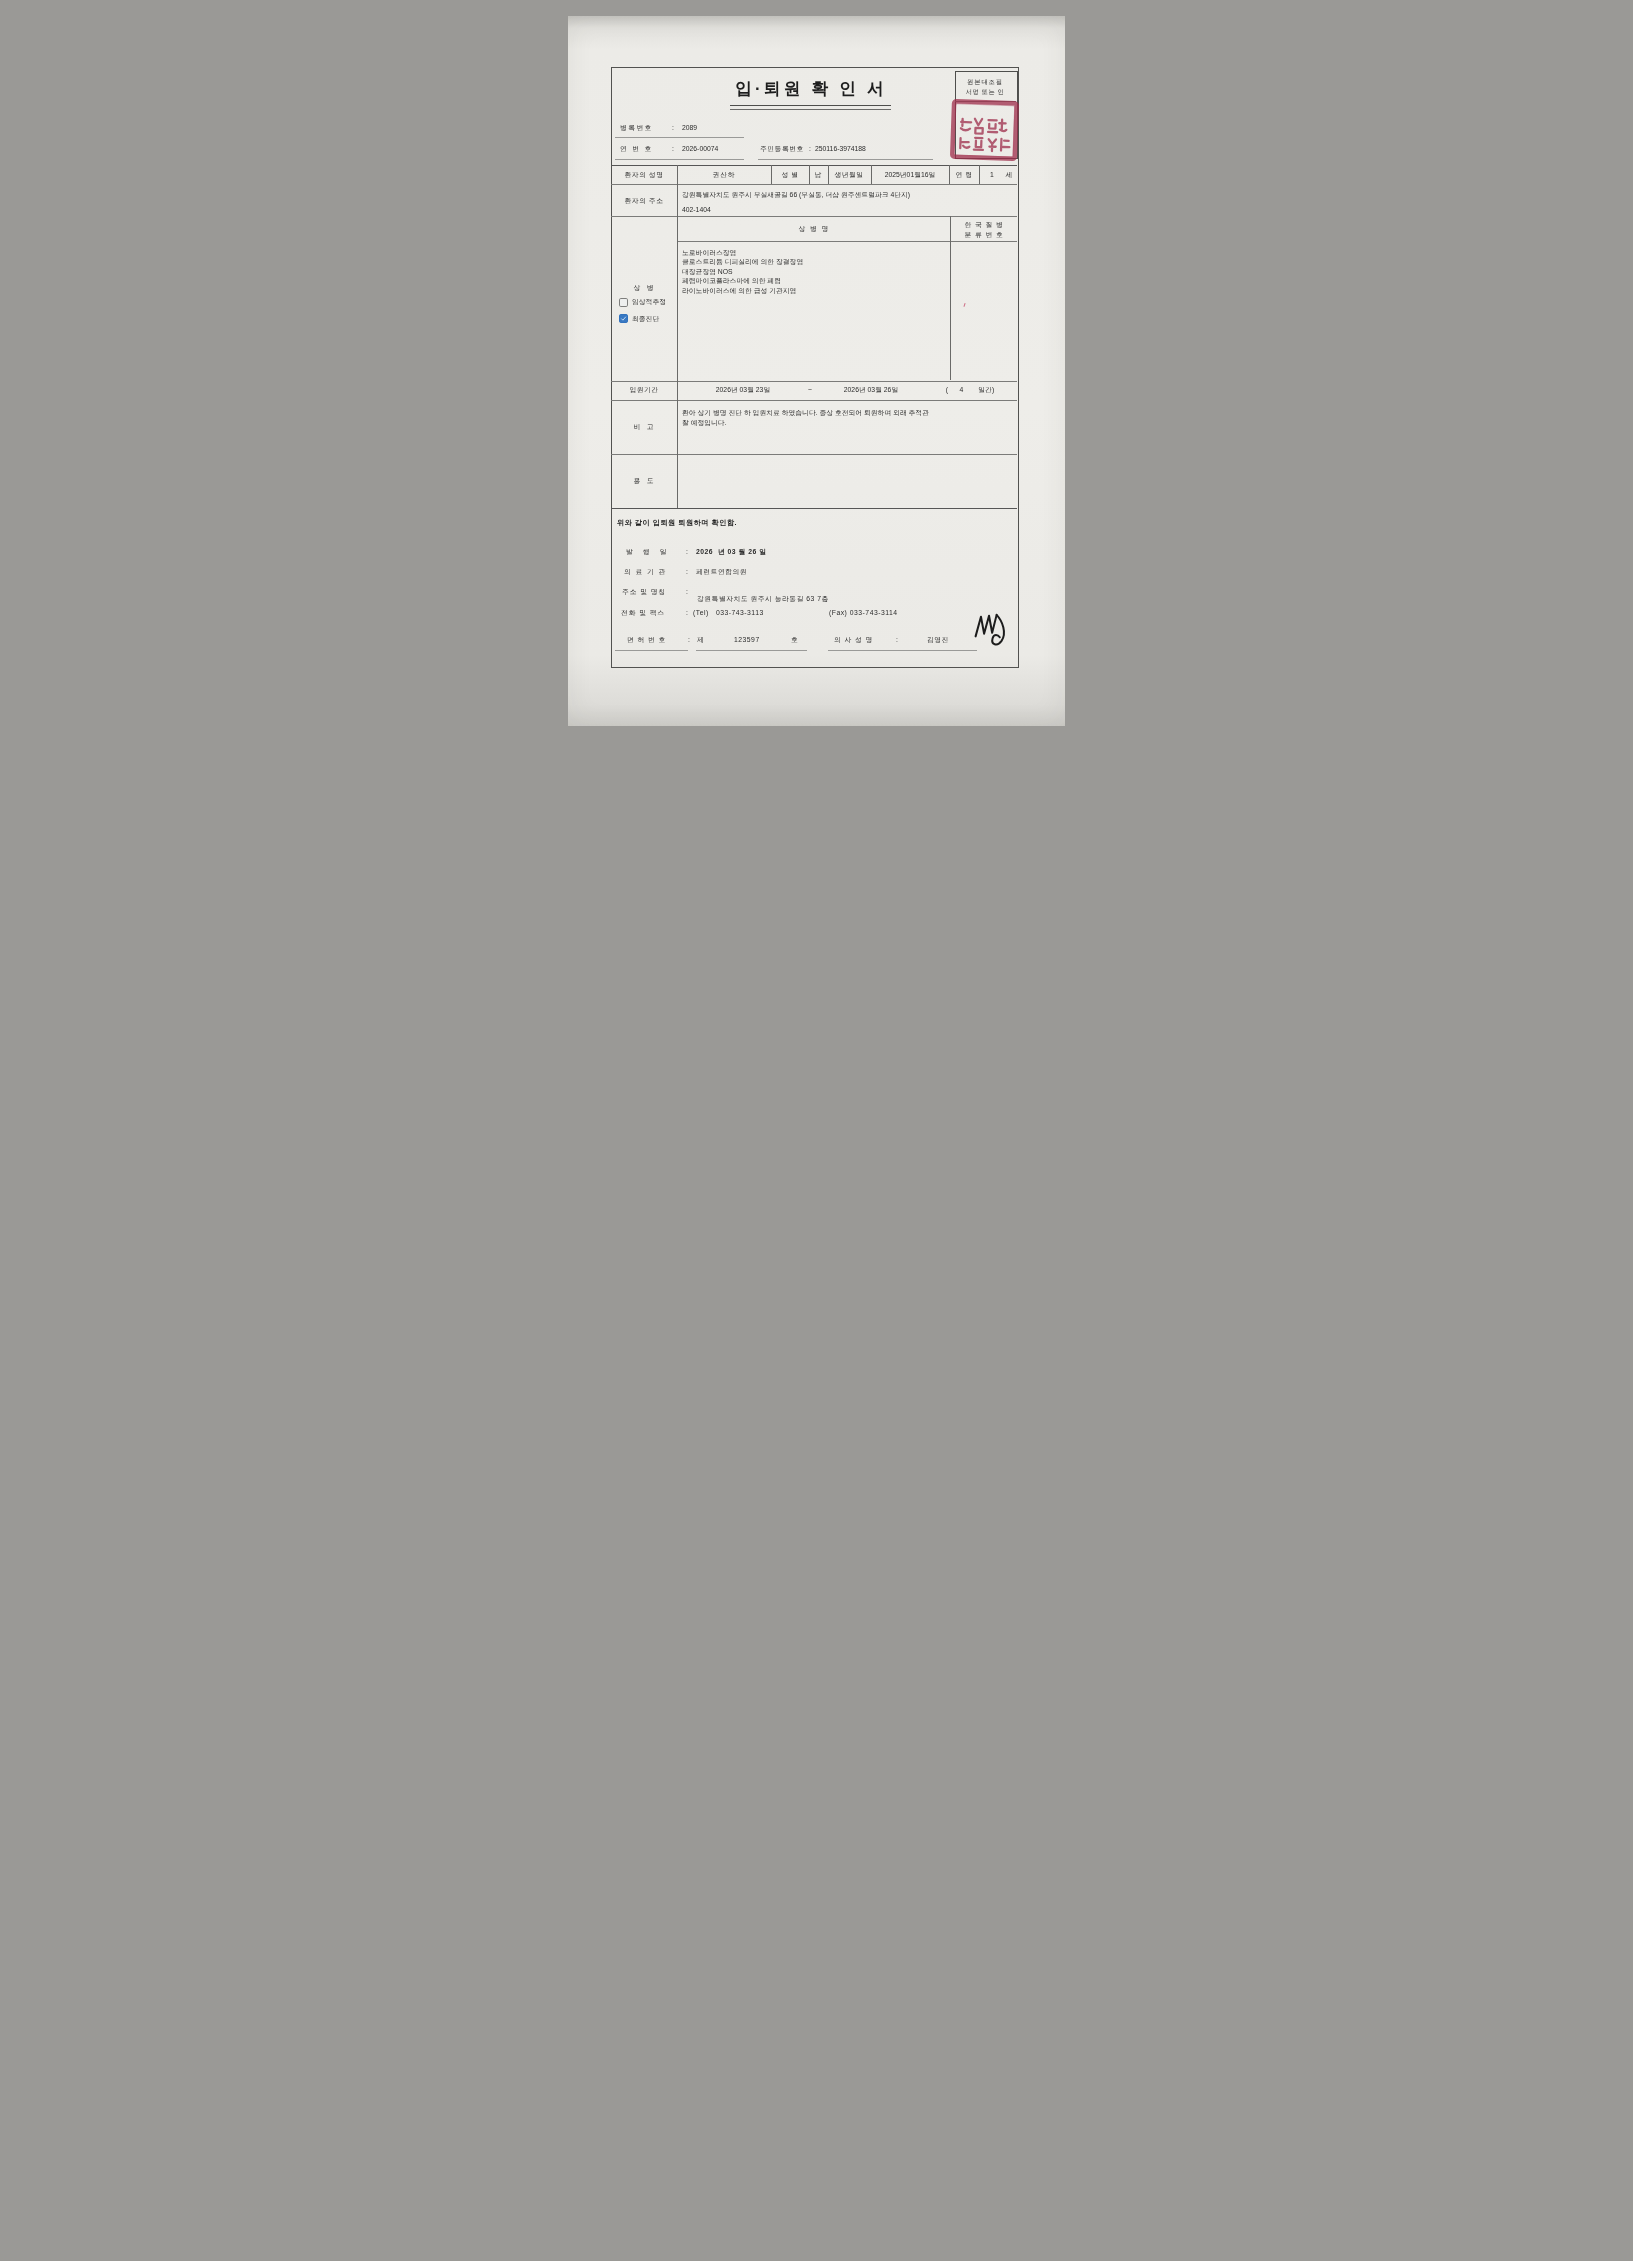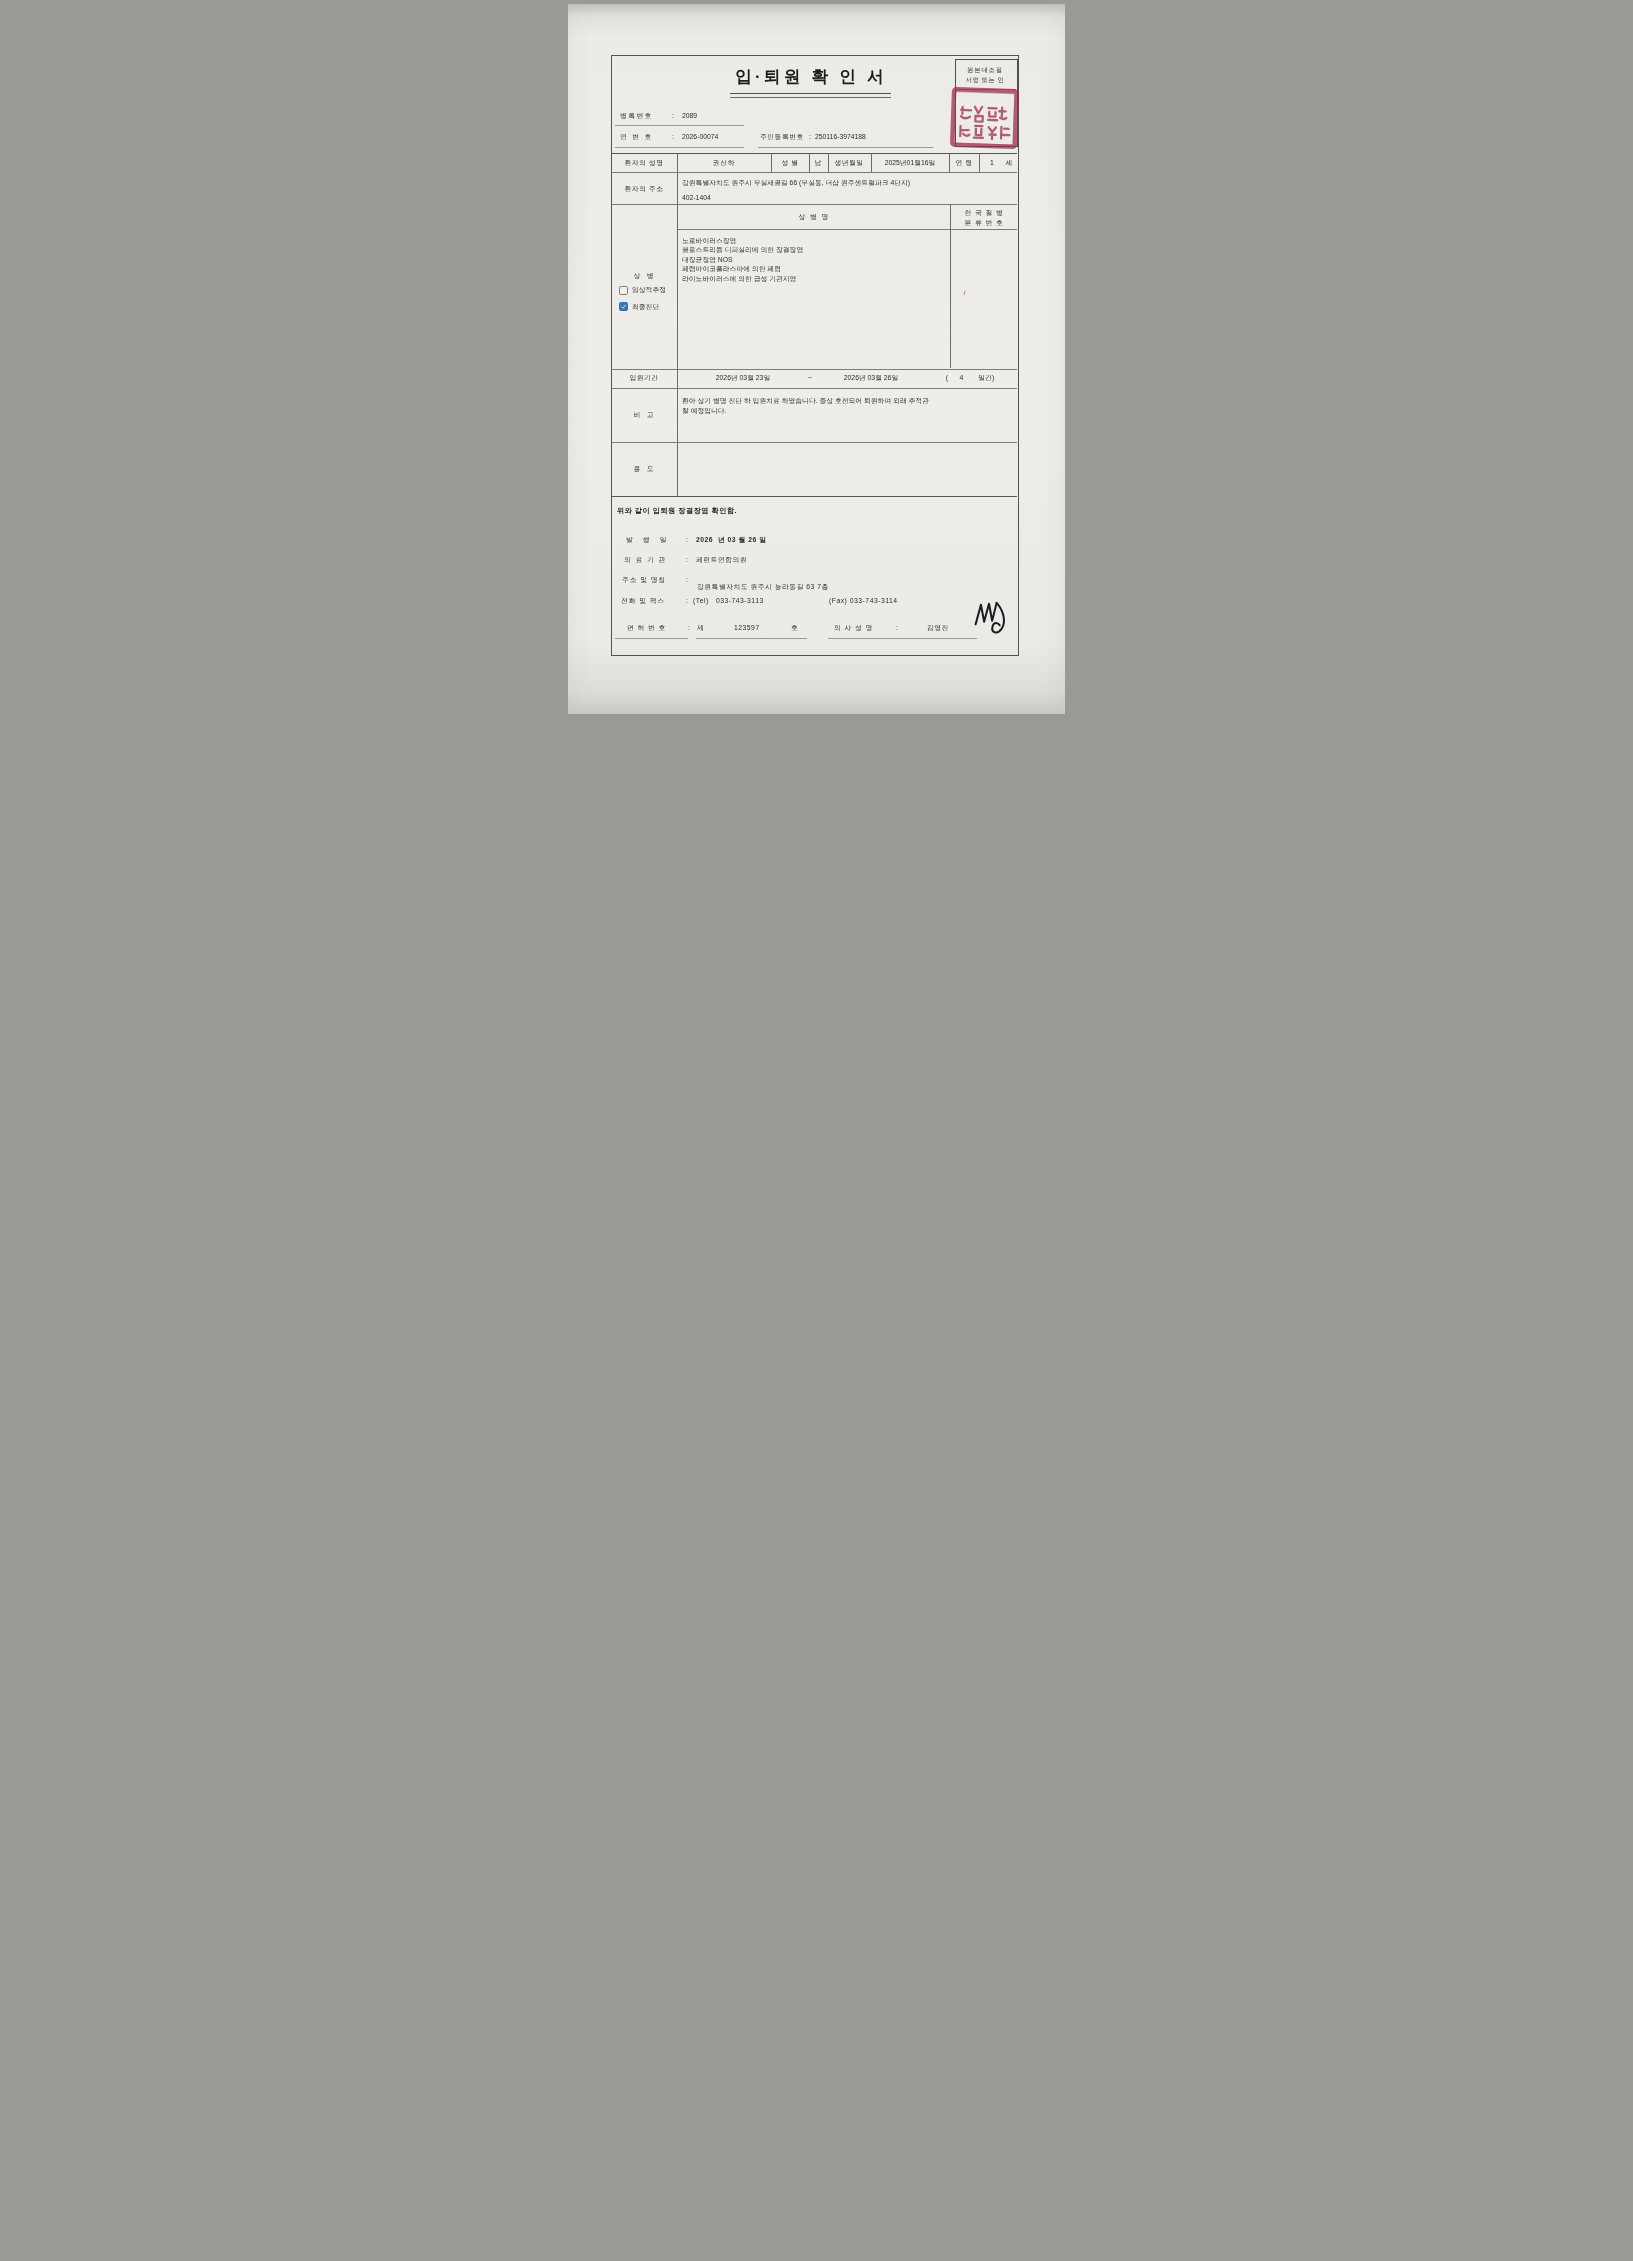--- a/index.html
+++ b/index.html
@@ -1,19 +1,19 @@
 <!DOCTYPE html>
 <html style="font-size:7.2px"><head>
 <meta charset="utf-8">
 <style>
   html,body{margin:0;padding:0;background:#9a9996;}
   .photo{
     position:relative;
     width:497px;height:710px;
-    margin:4px auto;
+    margin:16px auto;
     background:linear-gradient(180deg,#c7c6c2 0,#e2e1dd 11.8px,#ecebe7 33px,#eeede9 55%,#ebeae6 90%,#dddcd8 97%,#cfceca 100%);
     box-shadow:inset 0 0 27px rgba(60,60,55,.08);
     font-family:"Liberation Sans","DejaVu Sans",sans-serif;
     color:#2b2b2b;
     overflow:hidden;
   }
   .t{position:absolute;white-space:pre;line-height:1.15;}
   .c{transform:translate(-50%,-50%);}     
   .l{transform:translateY(-50%);}          
   .hline,.vline{position:absolute;}
@@ -144,21 +144,21 @@
   <div class="t c val" style="left:303px;top:374px;">2026년 03월 26일</div>
   <div class="t c val" style="left:402px;top:374px;">(      4        일간)</div>
 
   <div class="t l val" style="left:114px;top:397px;">환아 상기 병명 진단 하 입원치료 하였습니다. 증상 호전되어 퇴원하며 외래 추적관</div>
   <div class="t l val" style="left:114px;top:407px;">찰 예정입니다.</div>
   <div class="t c lbl" style="left:76px;top:411px;letter-spacing:0.9px;">비  고</div>
 
   <div class="t c lbl" style="left:76px;top:465px;letter-spacing:0.9px;">용  도</div>
   <div class="t l val" style="left:114px;top:465px;"></div>
 
-  <div class="t l confirm" style="left:49px;top:507px;">위와 같이 입퇴원 장결장염 확인함.</div>
+  <div class="t l confirm" style="left:49px;top:507px;">위와 같이 입퇴원 퇴원하며 확인함.</div>
 
   <div class="t l footrow" style="left:58px;top:536px;">발    행    일</div>
   <div class="t l footrow" style="left:118px;top:536px;">:</div>
   <div class="t l footrow" style="left:128px;top:536px;font-weight:bold;">2026  년 03 월 26 일</div>
 
   <div class="t l footrow" style="left:56px;top:556px;letter-spacing:1.4px;">의 료 기 관</div>
   <div class="t l footrow" style="left:118px;top:556px;">:</div>
   <div class="t l footrow" style="left:128px;top:556px;">페런트연합의원</div>
 
   <div class="t l footrow" style="left:54px;top:576px;letter-spacing:0.9px;">주소 및 명칭</div>

